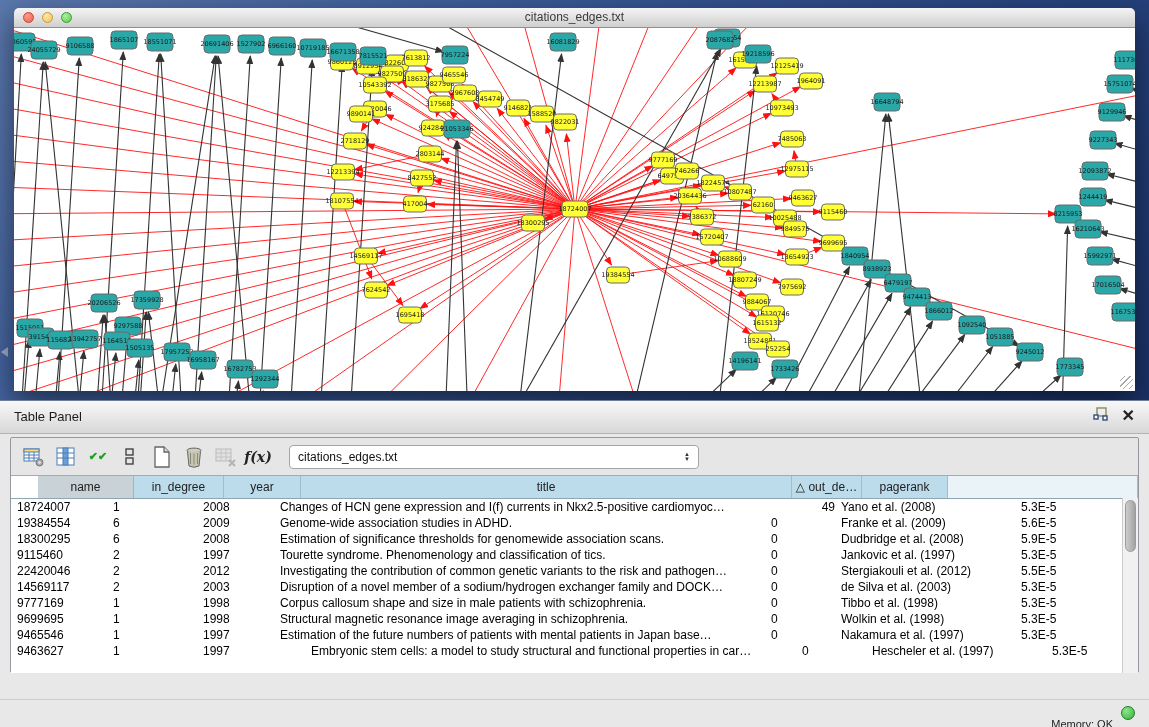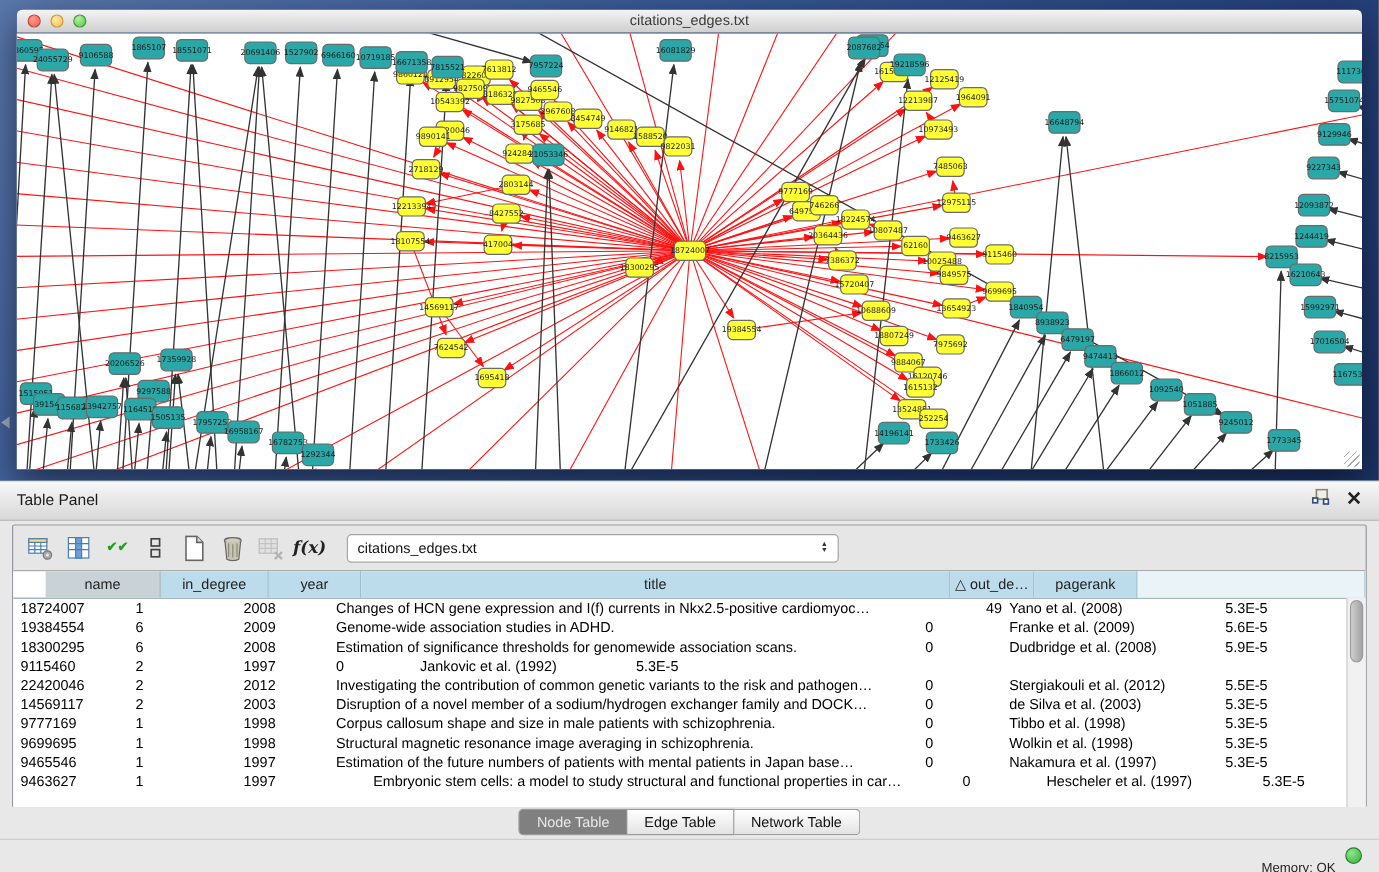--- a/index.html
+++ b/index.html
@@ -593,22 +593,23 @@
             <div class="tcell" style="width: 77px;">2008</div>
             <div class="tcell" style="width: 491px;">Estimation of significance thresholds for genomewide association scans.</div>
             <div class="tcell" style="width: 70px;">0</div>
             <div class="tcell" style="width: 180px;">Dudbridge et al. (2008)</div>
             <div class="tcell" style="width: 86px;">5.9E-5</div>
           </div>
           <div class="trow">
             <div class="tcell" style="width: 96px;">9115460</div>
             <div class="tcell" style="width: 90px;">2</div>
             <div class="tcell" style="width: 77px;">1997</div>
-            <div class="tcell" style="width: 70px;">0</div>
-            <div class="tcell" style="width: 180px;">Jankovic et al. (1992)</div>
+            <div class="tcell" style="width: 491px;">Tourette syndrome. Phenomenology and classification of tics.</div>
+            <div class="tcell" style="width: 70px;">0</div>
+            <div class="tcell" style="width: 180px;">Jankovic et al. (1997)</div>
             <div class="tcell" style="width: 86px;">5.3E-5</div>
           </div>
           <div class="trow">
             <div class="tcell" style="width: 96px;">22420046</div>
             <div class="tcell" style="width: 90px;">2</div>
             <div class="tcell" style="width: 77px;">2012</div>
             <div class="tcell" style="width: 491px;">Investigating the contribution of common genetic variants to the risk and pathogen…</div>
             <div class="tcell" style="width: 70px;">0</div>
             <div class="tcell" style="width: 180px;">Stergiakouli et al. (2012)</div>
             <div class="tcell" style="width: 86px;">5.5E-5</div>
@@ -658,23 +659,18 @@
             <div class="tcell" style="width: 180px;">Hescheler et al. (1997)</div>
             <div class="tcell" style="width: 86px;">5.3E-5</div>
           </div>
         </div>
       <div class="vscroll">
           <div class="vthumb"></div>
         </div>
     </div>
   </div>
 
-  <div class="tabs" id="tabs">
-      <div class="tab active">Node Table</div>
-      <div class="tab">Edge Table</div>
-      <div class="tab">Network Table</div>
-    </div>
 
   <div class="statusbar">
     <span class="mem">Memory: OK</span>
     <span class="mem-dot"></span>
   </div>
 </div>
 
 </body></html>

